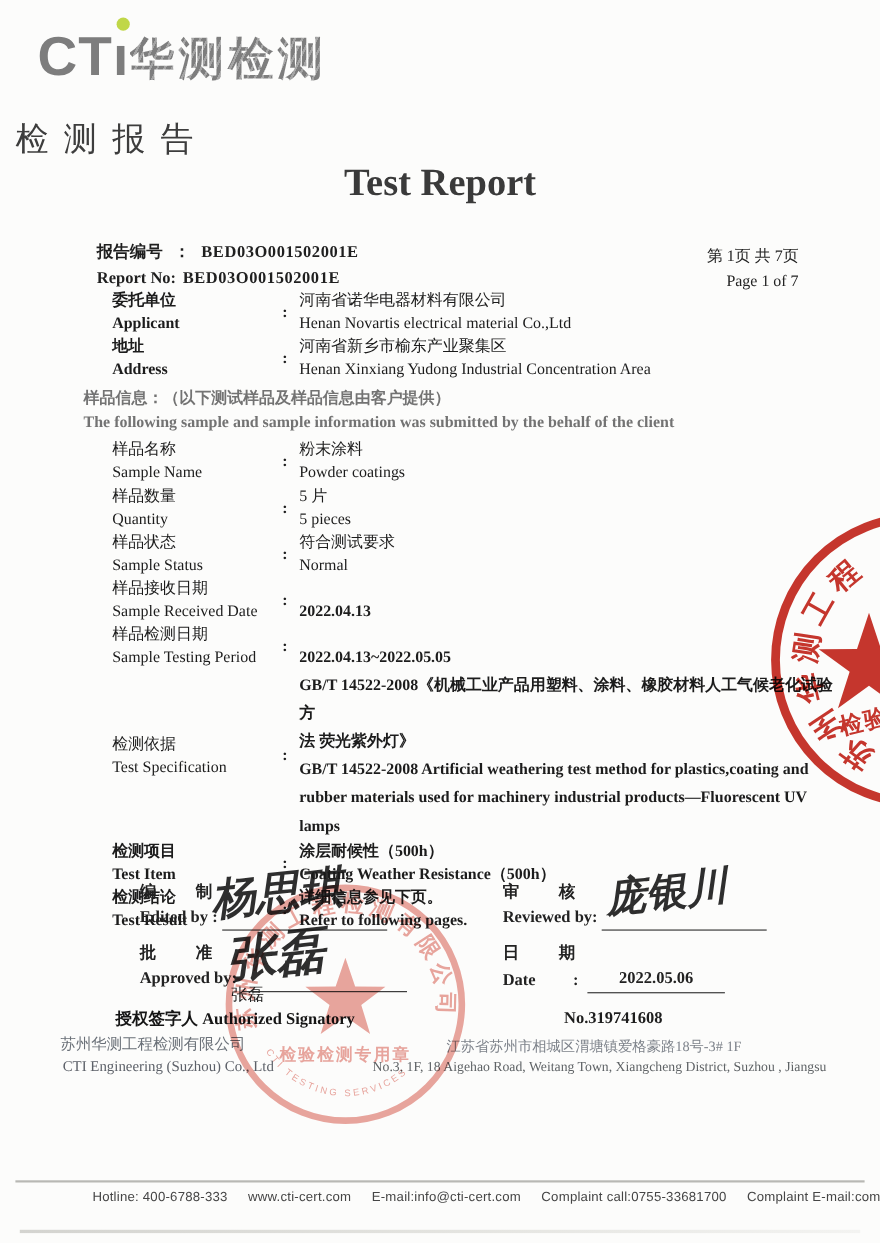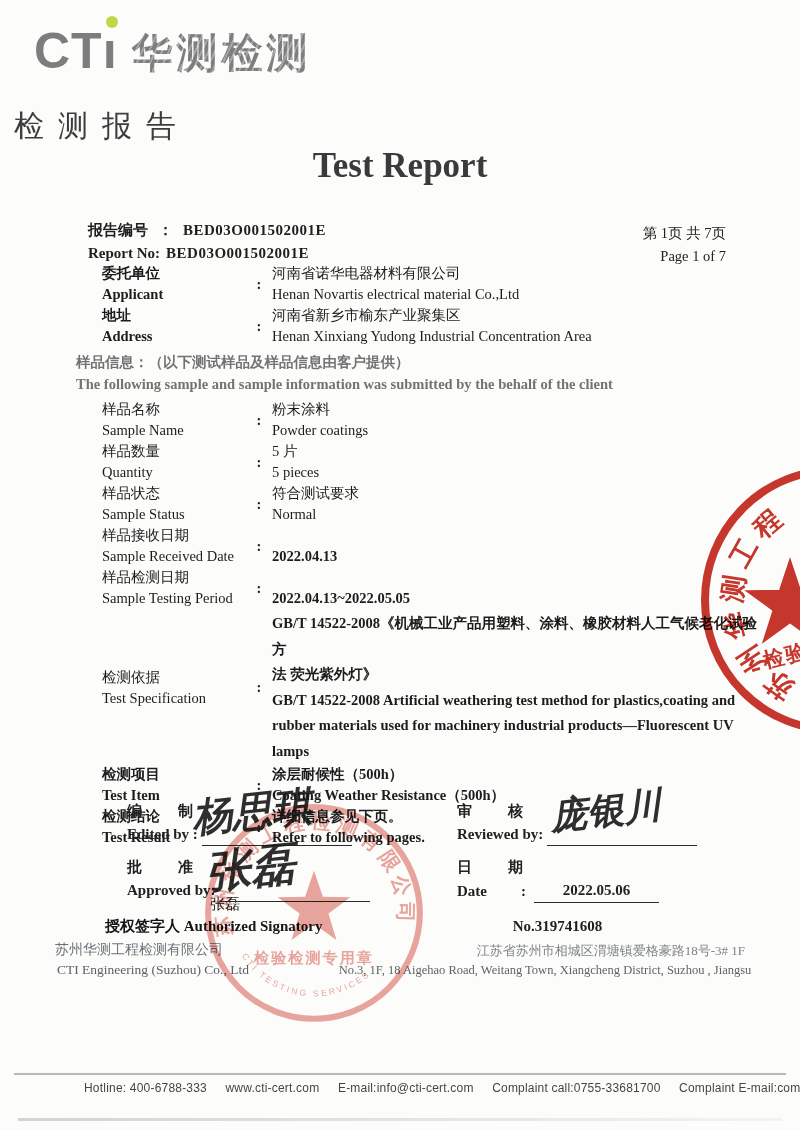--- a/index.html
+++ b/index.html
@@ -9,21 +9,21 @@
     font-family:"Liberation Serif","DejaVu Serif",serif;
     color:#1c1c1c;
   }
   
   .logo{position:absolute; left:34px; top:16px; display:flex; align-items:flex-end;
         font-family:Liberation Sans, sans-serif;}
   .logo-cti{font-size:50px; font-weight:bold; color:#7d7d7d; letter-spacing:1px;
             line-height:1; position:relative; padding-top:10px;}
   .logo-dot{position:absolute; right:0px; top:0px; width:12px; height:12px;
             border-radius:50%; background:#c0d748;}
-  .logo-cn{font-size:41px; font-weight:900; color:#8a8a8a; margin-left:14px;
+  .logo-cn{font-size:41px; font-weight:900; color:#8a8a8a; 
            line-height:1; letter-spacing:4px; padding-bottom:2px;}
   @supports ((-webkit-background-clip:text) or (background-clip:text)){
     .logo-cn{background:repeating-linear-gradient(115deg,#7e7e7e 0 4px,#a5a5a5 4px 6px);
              -webkit-background-clip:text; background-clip:text; color:transparent;}
   }
   
   .title-zh{position:absolute; top:106px; left:0; width:100%; text-align:left;
             font-size:30px; letter-spacing:14px; text-indent:14px; color:#3d3d3d; font-weight:500;}
   .title-en{position:absolute; top:146px; left:0; width:100%; text-align:center;
             font-size:35px; font-weight:bold; color:#3a3a3a;}
@@ -60,21 +60,21 @@
        transform:rotate(-6deg) skewX(-14deg); white-space:nowrap;}
   .sig-edited{left:68px; top:-16px; font-size:40px;}
   .sig-approved{left:82px; top:-18px; font-size:45px;}
   .sig-reviewed{left:96px; top:-14px; font-size:37px;}
   
   .auth-name{position:absolute; left:180px; top:895px; width:90px; text-align:center; font-size:15px; color:#222;}
   .auth-title{position:absolute; left:105px; top:917px; font-size:15px; font-weight:bold; color:#151515;}
   .cert-no{position:absolute; left:465px; top:918px; width:185px; text-align:center; font-weight:bold; font-size:15px; color:#1d1d1d;}
   .company-zh{position:absolute; left:55px; top:941px; font-size:14px; color:#6a7078;}
   .company-en{position:absolute; left:57px; top:962px; font-size:13.5px; color:#5c6068;}
-  .site-zh{position:absolute; left:335px; top:942px; width:410px; text-align:right; font-size:13px; color:#7d828a;}
+  .site-zh{position:absolute; left:335px; top:942px; width:410px; text-align:center; font-size:13px; color:#7d828a;}
   .site-en{position:absolute; left:325px; top:963px; width:440px; text-align:center; font-size:12.5px; color:#5f6366;}
   
   .stamp-main{position:absolute; left:188px; top:790px; opacity:.62; mix-blend-mode:multiply; z-index:4;}
   .stamp-side{position:absolute; left:625px; top:400px; opacity:.92; mix-blend-mode:multiply; z-index:4;}
   
   .footer-rule{position:absolute; left:14px; top:1073px; width:772px; border-top:2px solid #b8b8b4;}
   .footer{position:absolute; left:84px; top:1081px; width:710px;
           font-family:"Liberation Sans","DejaVu Sans",sans-serif;
           font-size:12px; color:#454545; letter-spacing:.2px; white-space:nowrap;}
   .footer span{margin-right:15px;text-align:center;}

